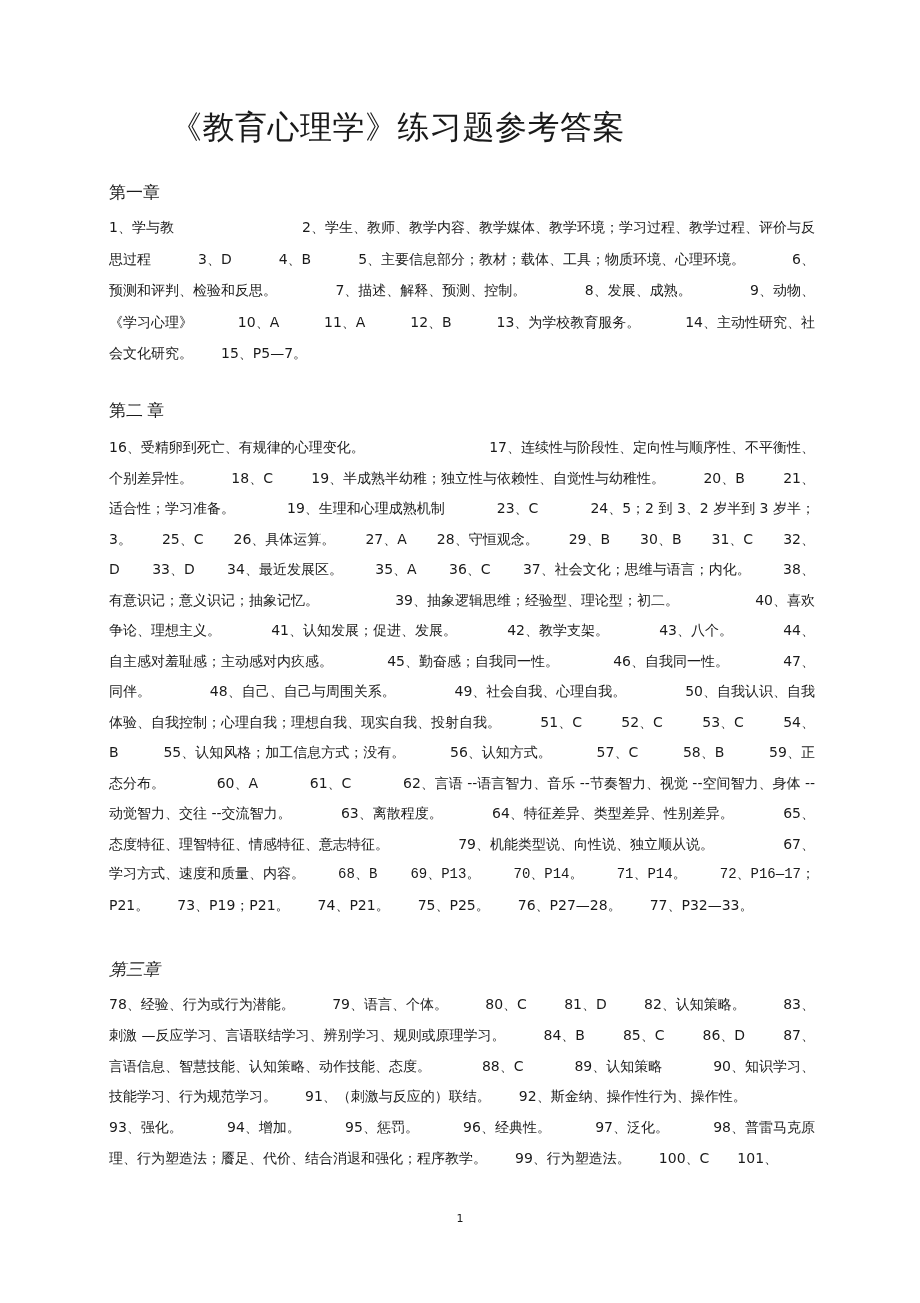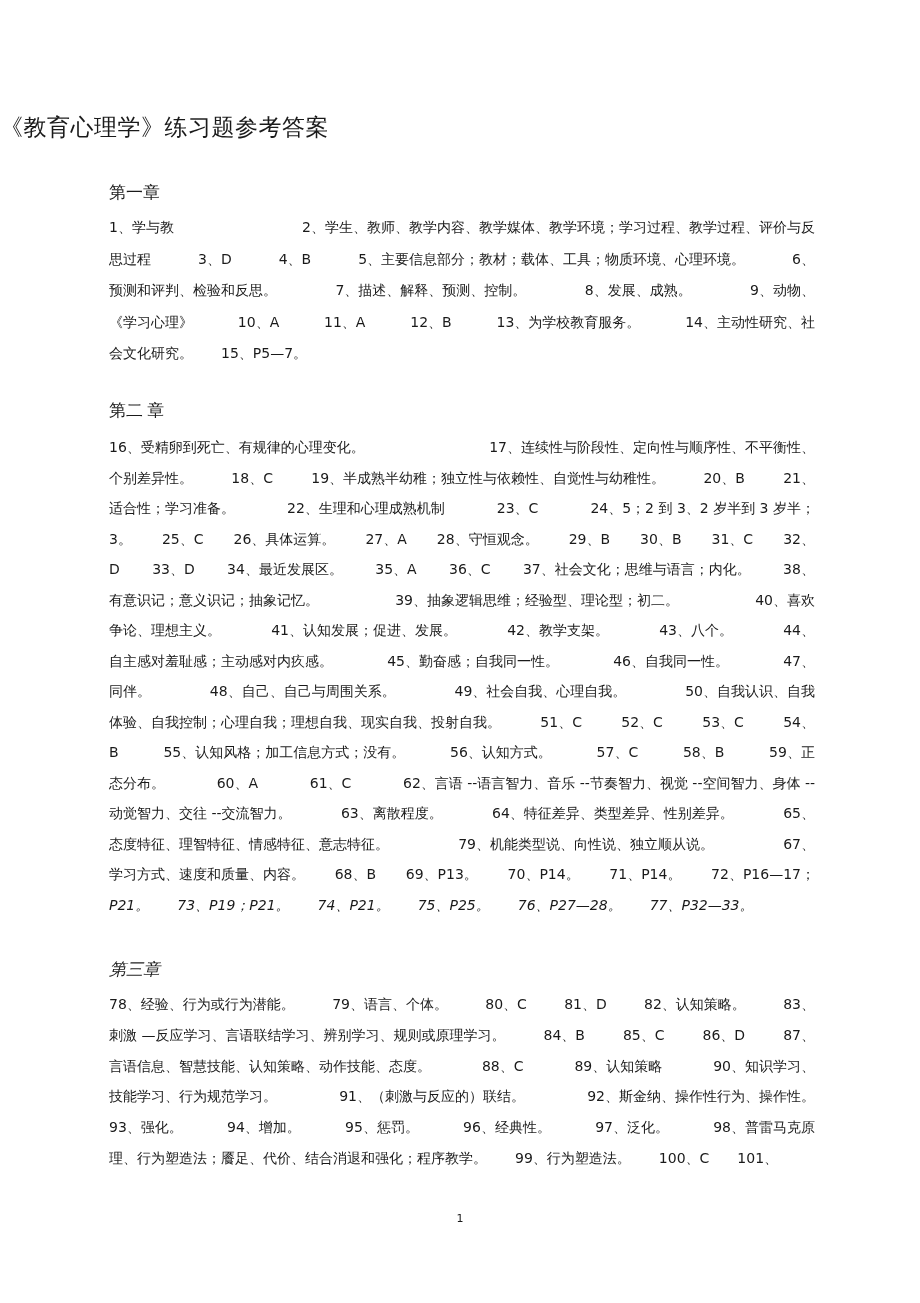--- a/index.html
+++ b/index.html
@@ -1,55 +1,55 @@
 <!DOCTYPE html>
 <html><head>
 <meta charset="utf-8">
 <style>
   html, body { margin: 0; padding: 0; background: #ffffff; }
   body { width: 920px; height: 1303px; position: relative; overflow: hidden;
          font-family: "DejaVu Sans", "Liberation Sans", sans-serif; color: #1a1a1a; }
-  .title { position: absolute; top: 110px; left: 0; width: 795px; 
-           font-size: 23px; line-height: 34px; letter-spacing: 0.5px; }
+  .title { position: absolute; top: 110px; left: 0; width: 795px; text-align: center;
+           font-size: 32px; line-height: 34px; letter-spacing: 0.5px; }
   .chapter-head { position: absolute; left: 109px; font-size: 17px; line-height: 18px; }
   .line { position: absolute; left: 109px; width: 706px; font-size: 14px; line-height: 18px;
           white-space: pre; text-align: justify; }
   .page-num { position: absolute; top: 1212px; left: 0; width: 920px; text-align: center; font-size: 11px; }
 </style>
 </head>
 <body>
 
 <div class="title">《教育心理学》练习题参考答案</div>
 
 <div id="doc">
     <div class="chapter-head" style="top: 183px;">第一章</div>
     <div class="line" style="top: 218px; display: flex; justify-content: space-between; gap: 28px;"><span>1、学与教</span><span>2、学生、教师、教学内容、教学媒体、教学环境；学习过程、教学过程、评价与反</span></div>
     <div class="line" style="top: 249.5px; display: flex; justify-content: space-between; gap: 28px;"><span>思过程</span><span>3、D</span><span>4、B</span><span>5、主要信息部分；教材；载体、工具；物质环境、心理环境。</span><span>6、</span></div>
     <div class="line" style="top: 281px; display: flex; justify-content: space-between; gap: 21px;"><span>预测和评判、检验和反思。</span><span>7、描述、解释、预测、控制。</span><span>8、发展、成熟。</span><span>9、动物、</span></div>
     <div class="line" style="top: 312.5px; display: flex; justify-content: space-between; gap: 28px;"><span>《学习心理》</span><span>10、A</span><span>11、A</span><span>12、B</span><span>13、为学校教育服务。</span><span>14、主动性研究、社</span></div>
     <div class="line" style="top: 344px; display: flex; justify-content: flex-start; gap: 28px;"><span>会文化研究。</span><span>15、P5—7。</span></div>
     <div class="chapter-head" style="top: 402px; font-family: Liberation Serif, serif;">第二 章</div>
     <div class="line" style="top: 438px; display: flex; justify-content: space-between; gap: 28px;"><span>16、受精卵到死亡、有规律的心理变化。</span><span>17、连续性与阶段性、定向性与顺序性、不平衡性、</span></div>
     <div class="line" style="top: 468.5px; display: flex; justify-content: space-between; gap: 28px;"><span>个别差异性。</span><span>18、C</span><span>19、半成熟半幼稚；独立性与依赖性、自觉性与幼稚性。</span><span>20、B</span><span>21、</span></div>
-    <div class="line" style="top: 499px; display: flex; justify-content: space-between; gap: 28px;"><span>适合性；学习准备。</span><span>22、生理和心理成熟机制</span><span>23、C</span><span>24、5；2 到 3、2 岁半到 3 岁半；</span></div>
+    <div class="line" style="top: 499px; display: flex; justify-content: space-between; gap: 28px;"><span>适合性；学习准备。</span><span>19、生理和心理成熟机制</span><span>23、C</span><span>24、5；2 到 3、2 岁半到 3 岁半；</span></div>
     <div class="line" style="top: 529.5px; display: flex; justify-content: space-between; gap: 28px;"><span>3。</span><span>25、C</span><span>26、具体运算。</span><span>27、A</span><span>28、守恒观念。</span><span>29、B</span><span>30、B</span><span>31、C</span><span>32、</span></div>
     <div class="line" style="top: 560px; display: flex; justify-content: space-between; gap: 28px;"><span>D</span><span>33、D</span><span>34、最近发展区。</span><span>35、A</span><span>36、C</span><span>37、社会文化；思维与语言；内化。</span><span>38、</span></div>
     <div class="line" style="top: 590.5px; display: flex; justify-content: space-between; gap: 28px;"><span>有意识记；意义识记；抽象记忆。</span><span>39、抽象逻辑思维；经验型、理论型；初二。</span><span>40、喜欢</span></div>
     <div class="line" style="top: 621px; display: flex; justify-content: space-between; gap: 28px;"><span>争论、理想主义。</span><span>41、认知发展；促进、发展。</span><span>42、教学支架。</span><span>43、八个。</span><span>44、</span></div>
     <div class="line" style="top: 651.5px; display: flex; justify-content: space-between; gap: 28px;"><span>自主感对羞耻感；主动感对内疚感。</span><span>45、勤奋感；自我同一性。</span><span>46、自我同一性。</span><span>47、</span></div>
     <div class="line" style="top: 682px; display: flex; justify-content: space-between; gap: 28px;"><span>同伴。</span><span>48、自己、自己与周围关系。</span><span>49、社会自我、心理自我。</span><span>50、自我认识、自我</span></div>
     <div class="line" style="top: 712.5px; display: flex; justify-content: space-between; gap: 28px;"><span>体验、自我控制；心理自我；理想自我、现实自我、投射自我。</span><span>51、C</span><span>52、C</span><span>53、C</span><span>54、</span></div>
     <div class="line" style="top: 743px; display: flex; justify-content: space-between; gap: 28px;"><span>B</span><span>55、认知风格；加工信息方式；没有。</span><span>56、认知方式。</span><span>57、C</span><span>58、B</span><span>59、正</span></div>
     <div class="line" style="top: 773.5px; display: flex; justify-content: space-between; gap: 28px;"><span>态分布。</span><span>60、A</span><span>61、C</span><span>62、言语 --语言智力、音乐 --节奏智力、视觉 --空间智力、身体 --</span></div>
     <div class="line" style="top: 804px; display: flex; justify-content: space-between; gap: 28px;"><span>动觉智力、交往 --交流智力。</span><span>63、离散程度。</span><span>64、特征差异、类型差异、性别差异。</span><span>65、</span></div>
     <div class="line" style="top: 834.5px; display: flex; justify-content: space-between; gap: 28px;"><span>态度特征、理智特征、情感特征、意志特征。</span><span>79、机能类型说、向性说、独立顺从说。</span><span>67、</span></div>
-    <div class="line" style="top: 865px; display: flex; justify-content: space-between; "><span>学习方式、速度和质量、内容。</span><span>68、B</span><span>69、P13。</span><span>70、P14。</span><span>71、P14。</span><span>72、P16—17；</span></div>
-    <div class="line" style="top: 895.5px; display: flex; justify-content: flex-start; gap: 28px; font-style: italic;"><span>P21。</span><span>73、P19；P21。</span><span>74、P21。</span><span>75、P25。</span><span>76、P27—28。</span><span>77、P32—33。</span></div>
+    <div class="line" style="top: 865px; display: flex; justify-content: space-between;  font-family: Liberation Mono, monospace;"><span>学习方式、速度和质量、内容。</span><span>68、B</span><span>69、P13。</span><span>70、P14。</span><span>71、P14。</span><span>72、P16—17；</span></div>
+    <div class="line" style="top: 895.5px; display: flex; justify-content: flex-start; gap: 28px;"><span>P21。</span><span>73、P19；P21。</span><span>74、P21。</span><span>75、P25。</span><span>76、P27—28。</span><span>77、P32—33。</span></div>
     <div class="chapter-head" style="top: 960px; font-style: italic;">第三章</div>
     <div class="line" style="top: 995px; display: flex; justify-content: space-between; gap: 28px;"><span>78、经验、行为或行为潜能。</span><span>79、语言、个体。</span><span>80、C</span><span>81、D</span><span>82、认知策略。</span><span>83、</span></div>
     <div class="line" style="top: 1025.8px; display: flex; justify-content: space-between; gap: 28px;"><span>刺激 —反应学习、言语联结学习、辨别学习、规则或原理学习。</span><span>84、B</span><span>85、C</span><span>86、D</span><span>87、</span></div>
     <div class="line" style="top: 1056.6px; display: flex; justify-content: space-between; gap: 28px; align-items: flex-end;"><span>言语信息、智慧技能、认知策略、动作技能、态度。</span><span>88、C</span><span>89、认知策略</span><span>90、知识学习、</span></div>
-    <div class="line" style="top: 1087.4px; display: flex; justify-content: space-between; gap: 28px;"><span>技能学习、行为规范学习。</span><span>91、（刺激与反应的）联结。</span><span>92、斯金纳、操作性行为、操作性。</span></div>
+    <div class="line" style="top: 1087.4px; display: flex; gap: 28px;"><span>技能学习、行为规范学习。</span><span>91、（刺激与反应的）联结。</span><span>92、斯金纳、操作性行为、操作性。</span></div>
     <div class="line" style="top: 1118.2px; display: flex; justify-content: space-between; gap: 28px;"><span>93、强化。</span><span>94、增加。</span><span>95、惩罚。</span><span>96、经典性。</span><span>97、泛化。</span><span>98、普雷马克原</span></div>
     <div class="line" style="top: 1149px; display: flex; justify-content: flex-start; gap: 28px;"><span>理、行为塑造法；餍足、代价、结合消退和强化；程序教学。</span><span>99、行为塑造法。</span><span>100、C</span><span>101、</span></div>
   </div>
 
 <div class="page-num">1</div>
 
 </body></html>

